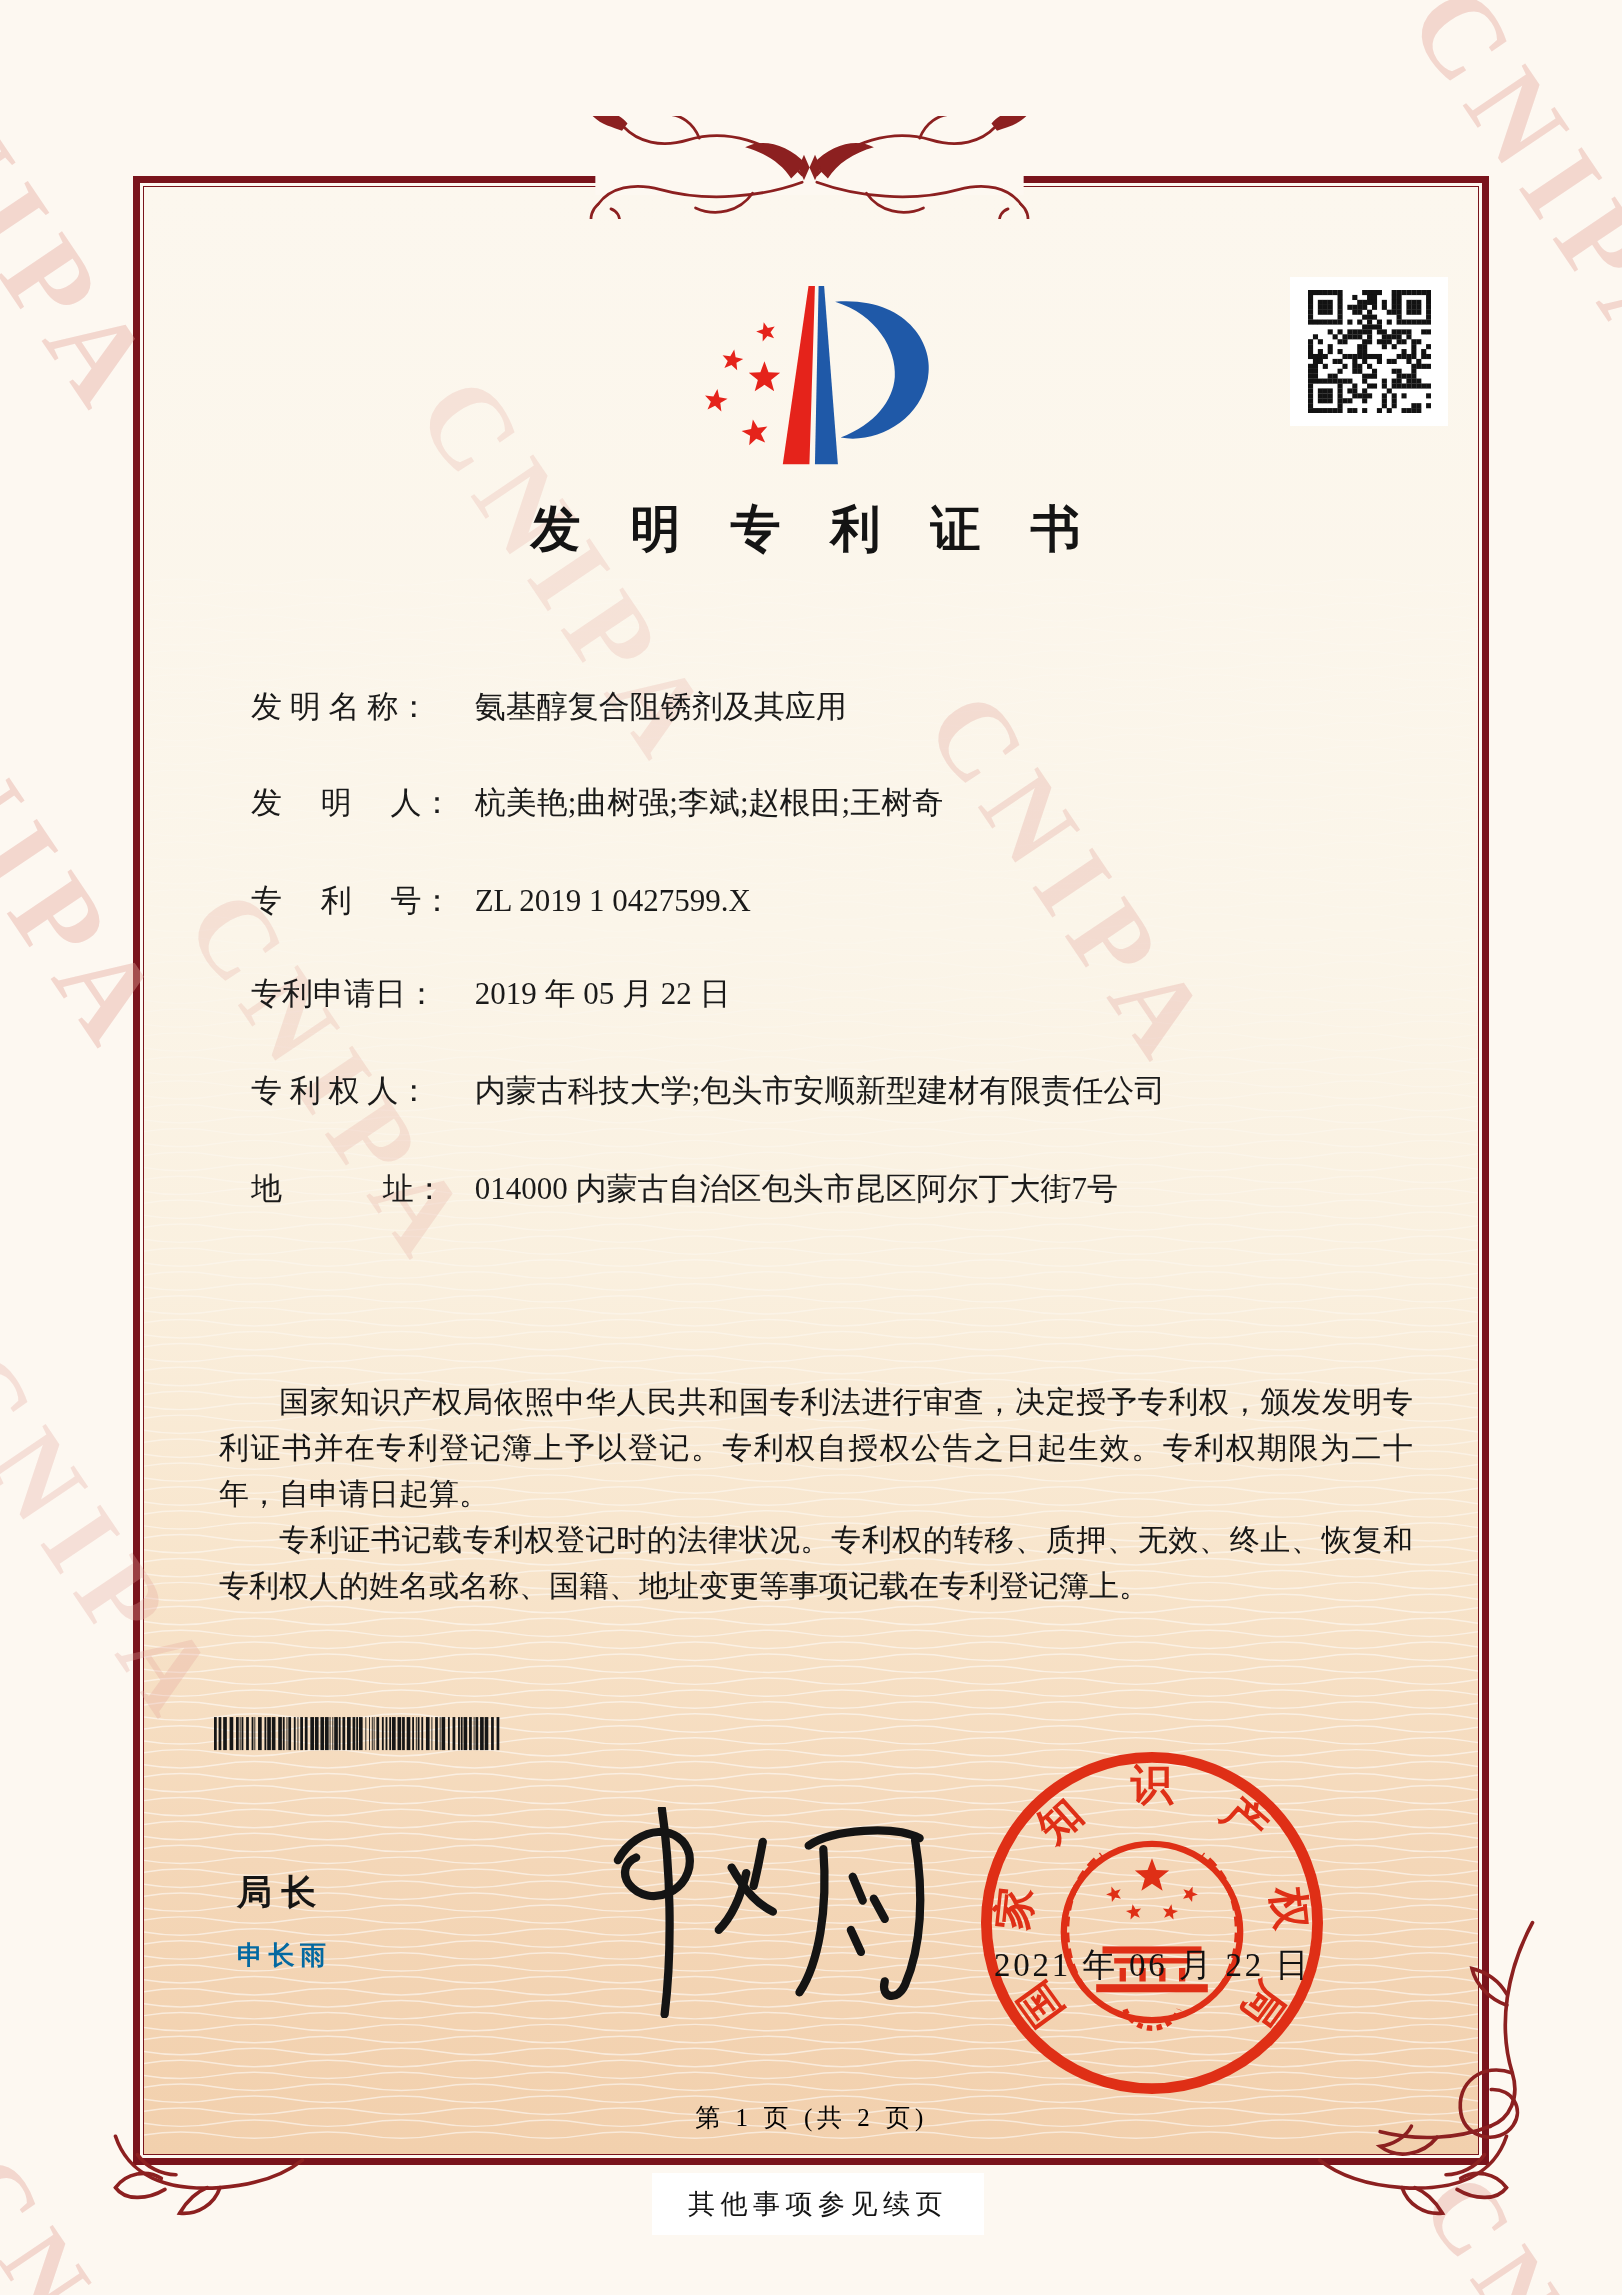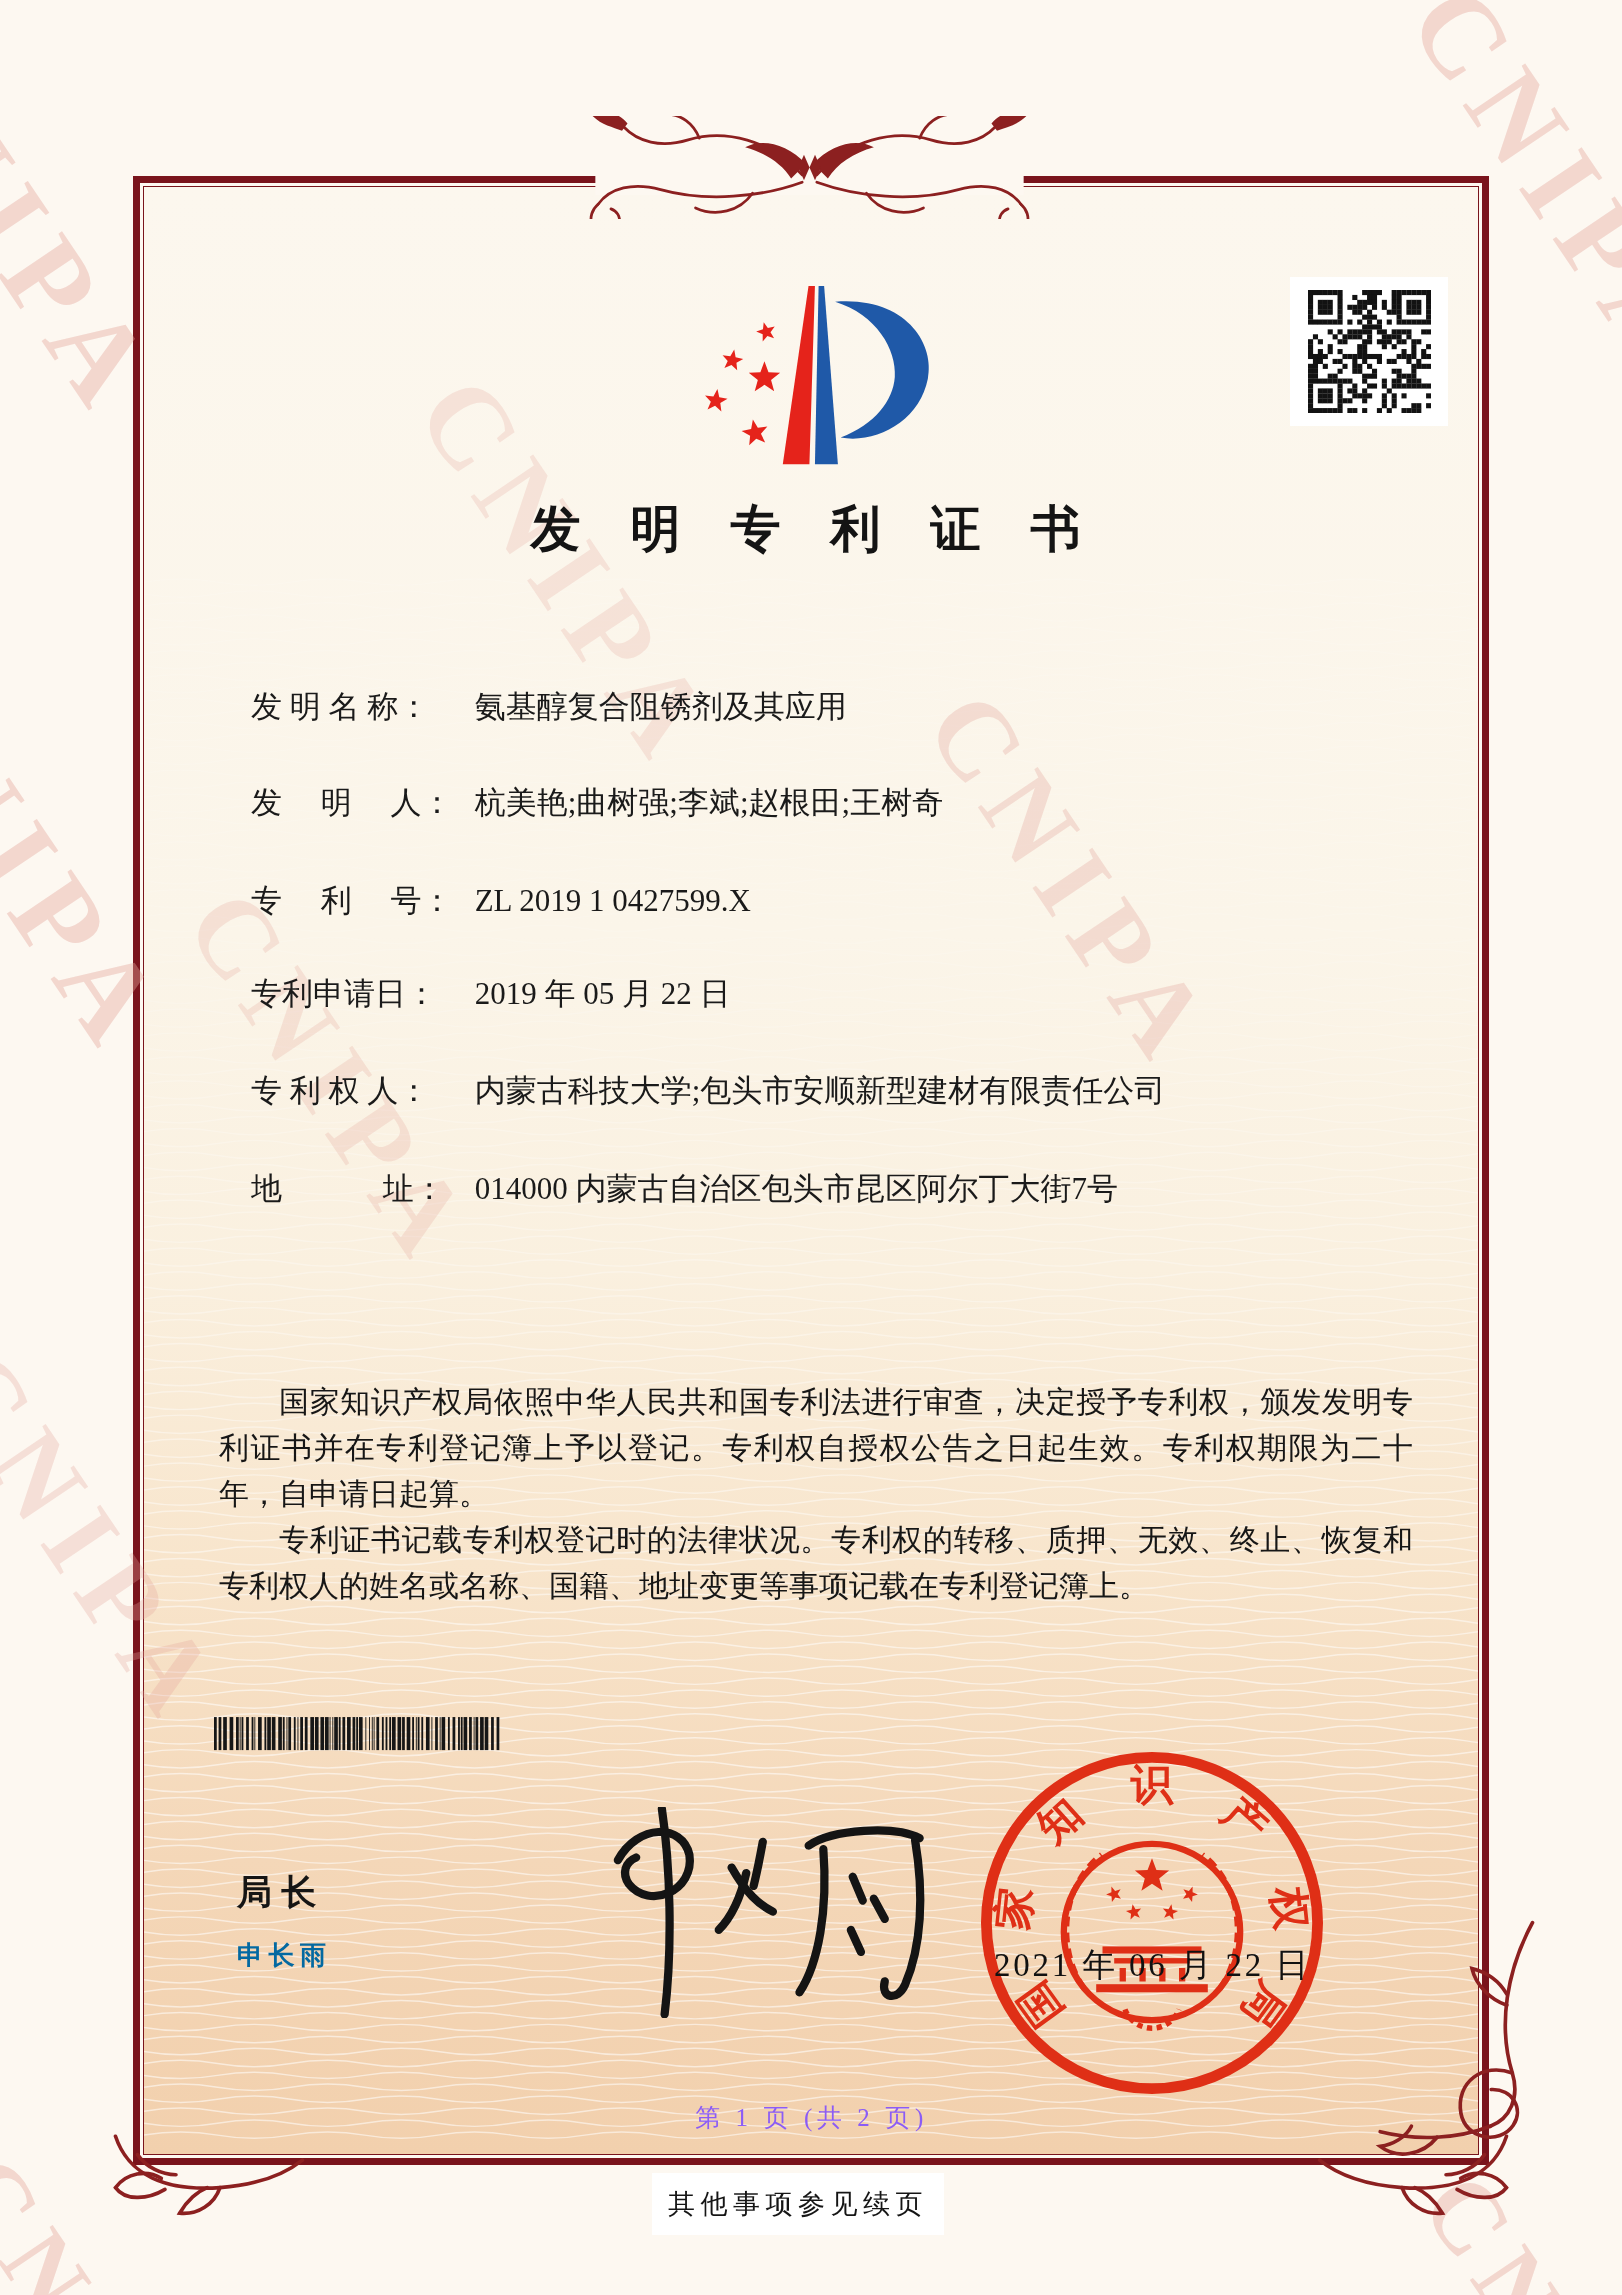--- a/index.html
+++ b/index.html
@@ -25,22 +25,22 @@
   .row .val{margin-left:3.7px;}
   .pair2{position:absolute;left:620px;top:0;white-space:nowrap;}
   .body-text{left:219px;top:1379px;width:1194px;font-size:30px;line-height:46px;text-align:justify;color:#161616;}
   .body-text p{margin:0;text-indent:2em;}
   .chief-title{left:237px;top:1869px;font-size:35px;font-weight:bold;letter-spacing:9.2px;
          font-family:"Liberation Sans","DejaVu Sans",sans-serif;color:#151515;}
   .chief-name{left:237px;top:1938px;font-size:26px;font-weight:bold;letter-spacing:5.5px;
          font-family:"Liberation Sans","DejaVu Sans",sans-serif;color:#0369a1;}
   .seal-date{left:976px;top:1943px;width:353px;text-align:center;font-size:33px;letter-spacing:2.8px;
          color:#111;z-index:6;}
-  .footer-page{left:0;right:0;top:2101px;text-align:center;font-size:25px;letter-spacing:4.6px;color:#8b5cf6;}
-  .note-box{left:652px;top:2173px;width:292px;height:62px;background:#ffffff;z-index:5;
+  .footer-page{left:0;right:0;top:2101px;text-align:center;font-size:25px;letter-spacing:4.6px;color:#000000;}
+  .note-box{left:652px;top:2173px;width:332px;height:62px;background:#ffffff;z-index:5;
             display:flex;align-items:center;justify-content:center;}
   .note-box span{font-size:27px;letter-spacing:5.5px;color:#151515;}
   .qr-patch{left:1290px;top:277px;width:158px;height:149px;background:#ffffff;z-index:3;}
   svg{display:block;}
 </style>
 </head>
 <body>
 
 <div class="page">
 

